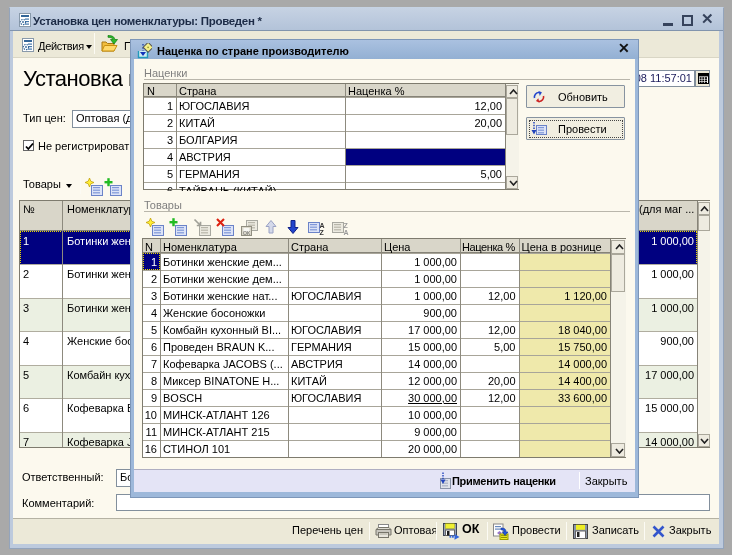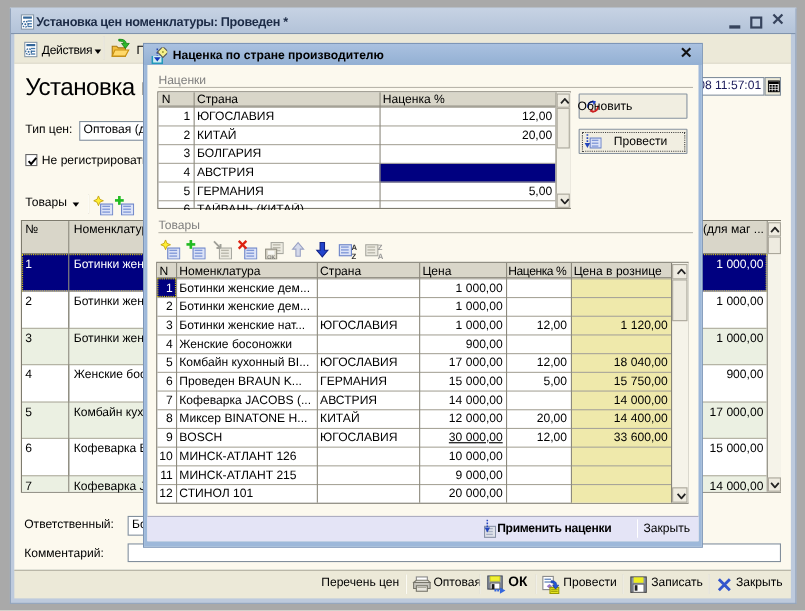--- a/index.html
+++ b/index.html
@@ -275,21 +275,21 @@
   </div>
 <div class="ab btn" style="left:526px;top:85px;width:99px;height:23px;padding:3px 0 0 5px"></div>
 <div class="ab t" style="left:531px;top:88.5px;width:16px;height:16px">
     <svg width="16" height="16" viewBox="0 0 16 16">
       <path d="M3.5 9 A4.5 4.5 0 0 1 8 3.5" fill="none" stroke="#2244cc" stroke-width="1.6"></path>
       <path d="M8 2 L11 4 L8 7 Z" fill="#2244cc" transform="rotate(-15 8 4)"></path>
       <path d="M12.5 7 A4.5 4.5 0 0 1 8 12.5" fill="none" stroke="#cc2222" stroke-width="1.6"></path>
       <path d="M8 9.5 L5 11.5 L8 14 Z" fill="#cc2222" transform="rotate(-15 7 12)"></path>
     </svg>
   </div>
-<div class="ab t" style="left:525px;top:91px;">Обновить</div>
+<div class="ab t" style="left:558px;top:91px;">Обновить</div>
 <div class="ab btn" style="left:526px;top:117px;width:99px;height:23px;"></div>
 <div class="ab" style="left:528.5px;top:119.5px;width:94px;height:18px;border:1px dotted #444"></div>
 <div class="ab t" style="left:531px;top:120.5px;width:16px;height:16px">
     <svg width="16" height="16" viewBox="0 0 16 16">
       <rect x="5.5" y="4.5" width="10" height="9" fill="#dce3f7" stroke="#6b83c8"></rect>
       <rect x="7" y="6.0" width="6" height="1.2" fill="#8098d8"></rect>
       <rect x="7" y="8.6" width="6" height="1.2" fill="#8098d8"></rect>
       <rect x="7" y="11.2" width="6" height="1.2" fill="#8098d8"></rect>
       <line x1="3" y1="1" x2="3" y2="9" stroke="#2244bb" stroke-width="1.5" stroke-dasharray="1.5 1.3"></line>
       <path d="M0.5 9 L5.5 9 L3 13.5 Z" fill="#2244bb"></path>
@@ -441,21 +441,21 @@
 <div class="ab t" style="right:125px;top:391.9px;">33 600,00</div>
 <div class="ab" style="left:143px;top:406px;width:467px;height:1px;background:#a8a599"></div>
 <div class="ab t" style="right:575px;top:409px;">10</div>
 <div class="ab cell" style="left:163px;top:409px;width:123px;overflow:hidden">МИНСК-АТЛАНТ 126</div>
 <div class="ab t" style="right:275px;top:409px;">10 000,00</div>
 <div class="ab" style="left:143px;top:423px;width:467px;height:1px;background:#a8a599"></div>
 <div class="ab t" style="right:575px;top:426px;">11</div>
 <div class="ab cell" style="left:163px;top:426px;width:123px;overflow:hidden">МИНСК-АТЛАНТ 215</div>
 <div class="ab t" style="right:275px;top:426px;">9 000,00</div>
 <div class="ab" style="left:143px;top:440.1px;width:467px;height:1px;background:#a8a599"></div>
-<div class="ab t" style="right:575px;top:443.1px;">12</div>
+<div class="ab t" style="right:575px;top:443.1px;">16</div>
 <div class="ab cell" style="left:163px;top:443.1px;width:123px;overflow:hidden">СТИНОЛ 101</div>
 <div class="ab t" style="right:275px;top:443.1px;">20 000,00</div>
 <div class="ab" style="left:160px;top:239px;width:1px;height:218.4px;background:#8d8a7e"></div>
 <div class="ab" style="left:288px;top:239px;width:1px;height:218.4px;background:#8d8a7e"></div>
 <div class="ab" style="left:381px;top:239px;width:1px;height:218.4px;background:#8d8a7e"></div>
 <div class="ab" style="left:460px;top:239px;width:1px;height:218.4px;background:#8d8a7e"></div>
 <div class="ab" style="left:518.5px;top:239px;width:1px;height:218.4px;background:#8d8a7e"></div>
 <div class="ab" style="left:610px;top:239px;width:16px;height:218.4px;background:#f5f3e9;border-left:1px solid #868378"></div>
 <div class="ab sb" style="left:611px;top:239.5px;width:14px;height:14px;padding:3.5px 0 0 2.5px">
     <svg width="9" height="6" viewBox="0 0 9 6">

